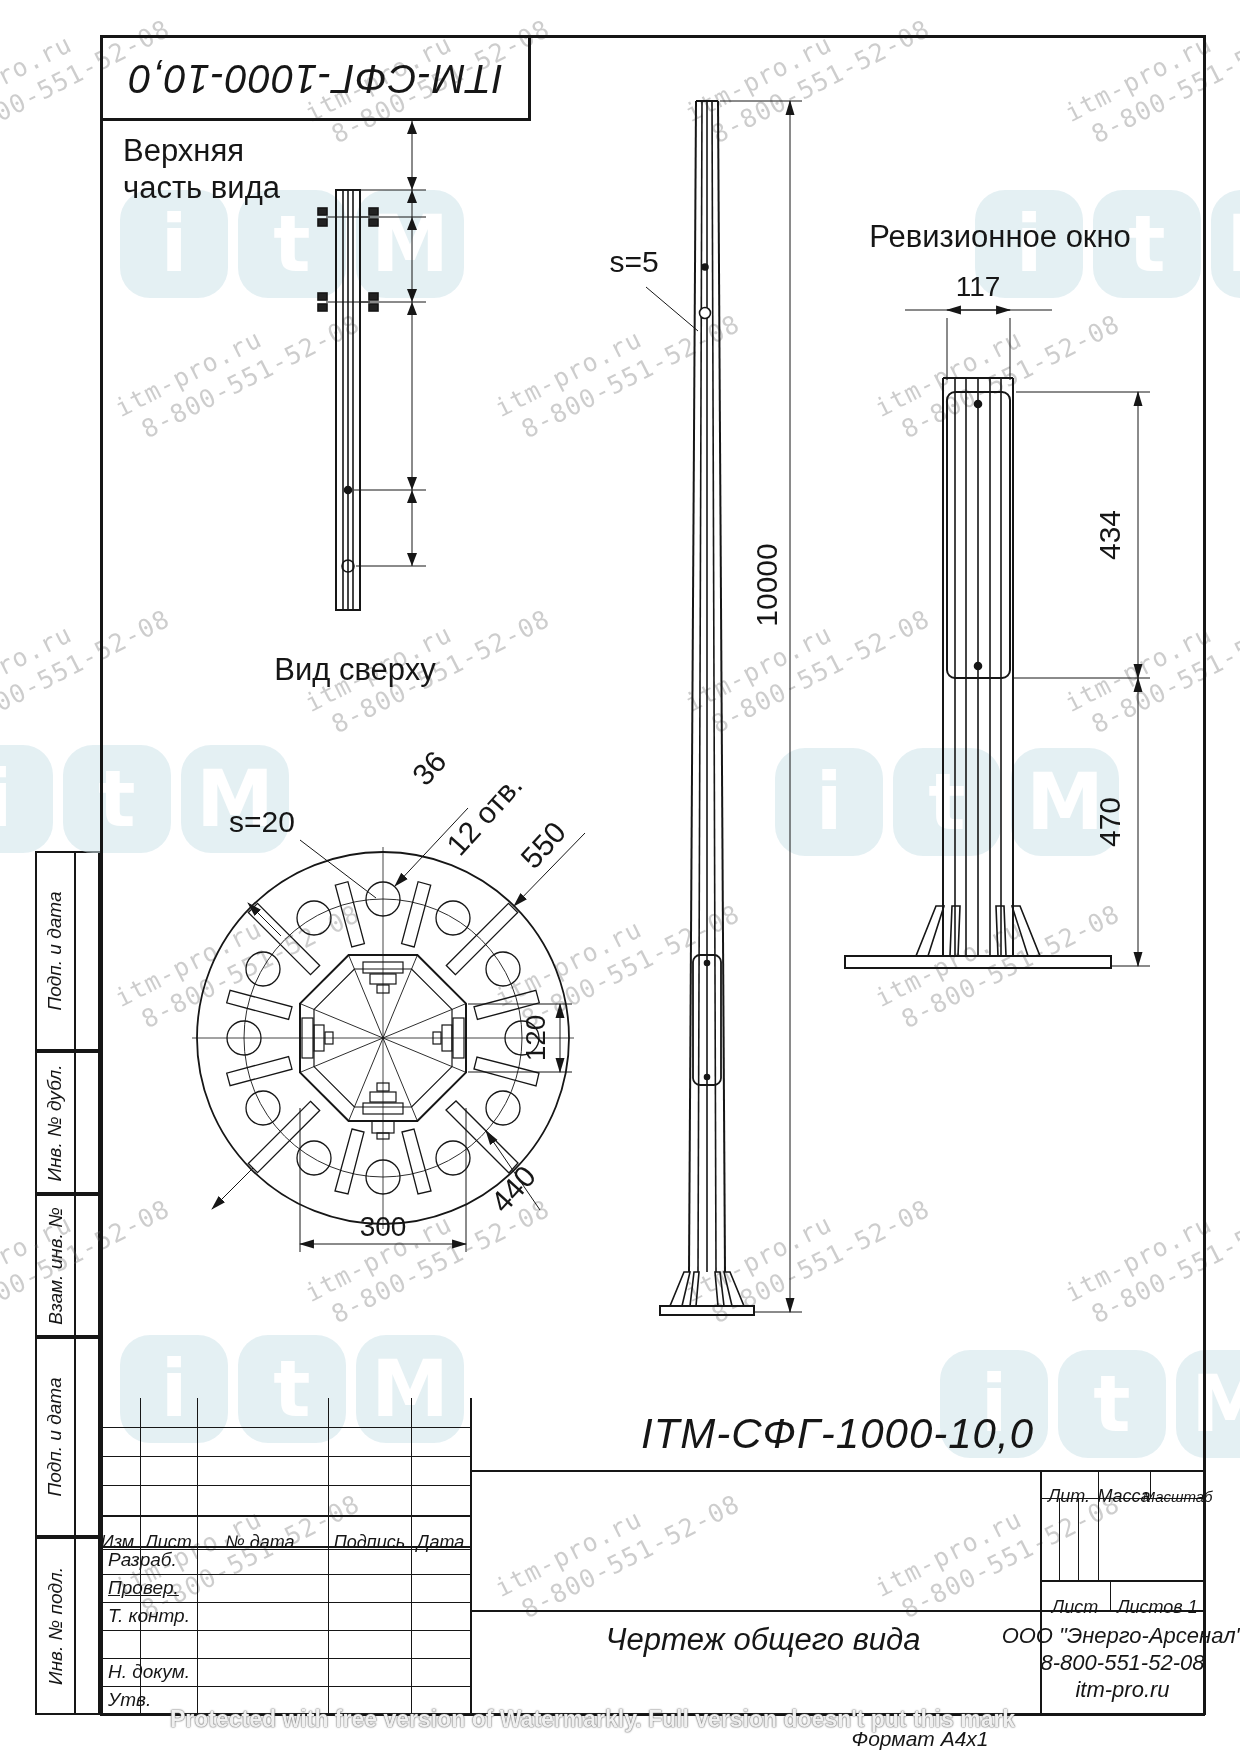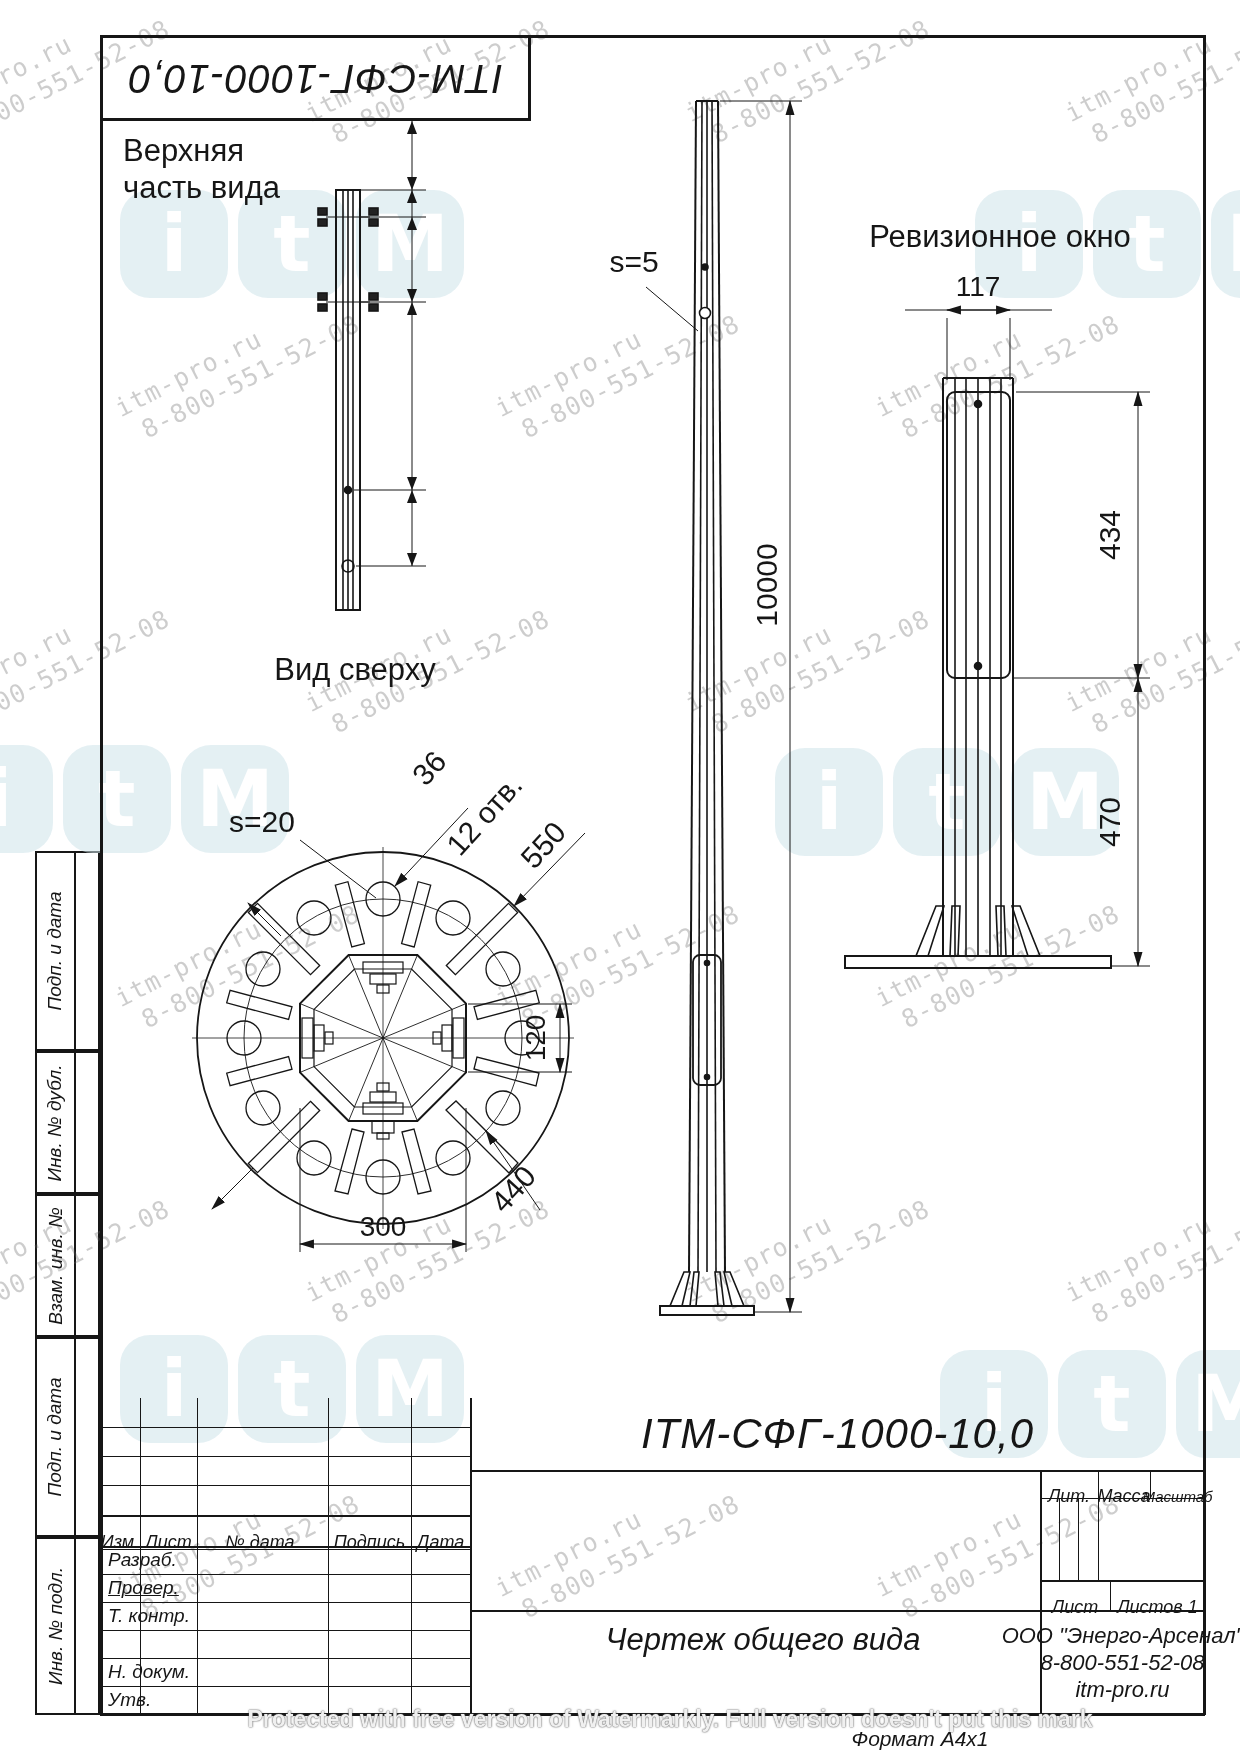--- a/index.html
+++ b/index.html
@@ -29,21 +29,21 @@
   .cell{position:absolute;display:flex;align-items:center;justify-content:center;
         font-style:italic;white-space:nowrap;}
   .rowlab{justify-content:flex-start;padding-left:8px;font-size:19px;}
   .hdr{font-size:18px;margin-top:12px;}
   .desig{font-size:42px;letter-spacing:1px;}
   .pname{flex-direction:column;font-size:34px;line-height:44px;}
   .dtype{font-size:31px;padding-left:8px;}
   .comp{flex-direction:column;font-size:22px;line-height:27px;}
   
   .anno{position:absolute;font-size:31px;line-height:37px;}
-  .footer-prot{position:absolute;left:170px;top:1706px;width:1000px;text-align:center;
+  .footer-prot{position:absolute;left:170px;top:1706px;width:1000px;text-align:left;
       font-size:23px;font-weight:700;color:#f0f0f0;
       text-shadow:0 0 2px rgba(90,90,90,.95),0 0 1px rgba(90,90,90,.9);z-index:5;}
   .footer-fmt{position:absolute;left:780px;top:1727px;width:280px;text-align:center;
       font-style:italic;font-size:21px;z-index:5;}
   
   .wm{position:absolute;transform:rotate(-27deg);font-family:"DejaVu Sans Mono",monospace;
       font-size:25px;line-height:31px;color:rgba(100,100,100,.32);white-space:nowrap;letter-spacing:1px;}
   .wm .l2{margin-left:14px;}
   .logo{position:absolute;display:flex;gap:10px;opacity:.55;}
   .tile{width:108px;height:108px;border-radius:30px;display:flex;align-items:center;justify-content:center;

